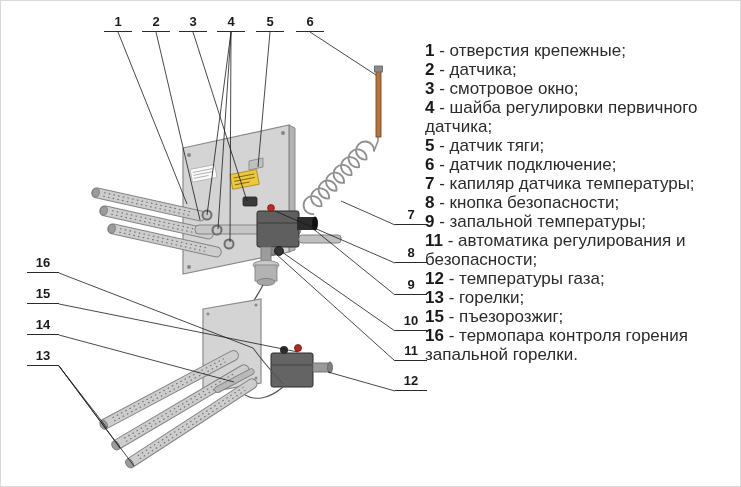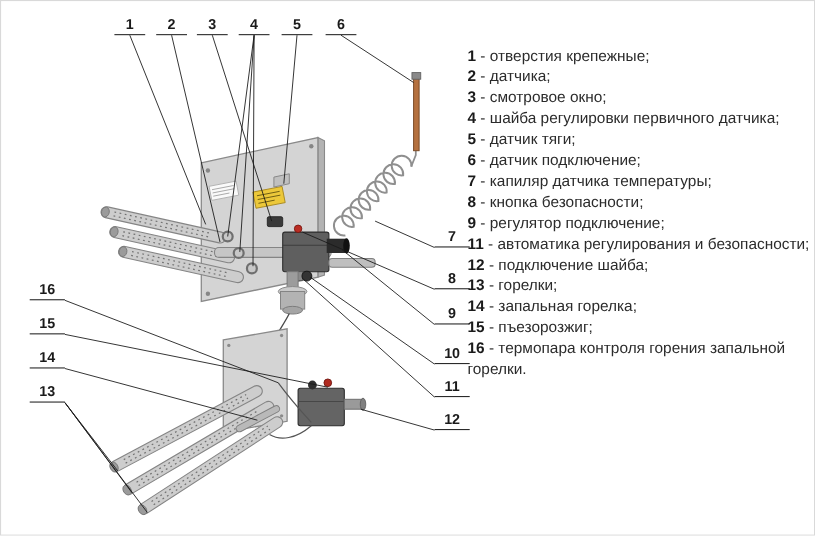--- a/index.html
+++ b/index.html
@@ -10,21 +10,21 @@
   }
   .artwork{position:absolute;left:0;top:0;width:741px;height:487px;}
   .callout{
     position:absolute;text-align:center;font-size:13px;font-weight:bold;color:#1a1a1a;
     border-bottom:1px solid #2a2a2a;padding-bottom:1px;line-height:16px;
   }
   .co-top{width:28px;}
   .co-side{width:32px;}
   .legend{
     position:absolute;left:424px;top:40px;width:312px;
-    font-size:14px;line-height:19px;color:#2b2b2b;
+    font-size:17px;line-height:19px;color:#2b2b2b;
   }
   .legend-row{margin:0;}
   .legend-num{font-weight:bold;color:#1a1a1a;}
 </style>
 </head>
 <body>
 
 <div class="screen">
 
   <svg class="artwork" viewBox="0 0 741 487">
@@ -219,22 +219,21 @@
 
   <div class="legend">
     <div class="legend-row"><span class="legend-num">1</span><span> - </span><span>отверстия крепежные;</span></div>
     <div class="legend-row"><span class="legend-num">2</span><span> - </span><span>датчика;</span></div>
     <div class="legend-row"><span class="legend-num">3</span><span> - </span><span>смотровое окно;</span></div>
     <div class="legend-row"><span class="legend-num">4</span><span> - </span><span>шайба регулировки первичного датчика;</span></div>
     <div class="legend-row"><span class="legend-num">5</span><span> - </span><span>датчик тяги;</span></div>
     <div class="legend-row"><span class="legend-num">6</span><span> - </span><span>датчик подключение;</span></div>
     <div class="legend-row"><span class="legend-num">7</span><span> - </span><span>капиляр датчика температуры;</span></div>
     <div class="legend-row"><span class="legend-num">8</span><span> - </span><span>кнопка безопасности;</span></div>
-    <div class="legend-row"><span class="legend-num">9</span><span> - </span><span>регулятор подключение;</span></div>
+    <div class="legend-row"><span class="legend-num">9</span><span> - </span><span>запальной температуры;</span></div>
     <div class="legend-row"><span class="legend-num">11</span><span> - </span><span>автоматика регулирования и безопасности;</span></div>
-    <div class="legend-row"><span class="legend-num">12</span><span> - </span><span>подключение шайба;</span></div>
+    <div class="legend-row"><span class="legend-num">12</span><span> - </span><span>температуры газа;</span></div>
     <div class="legend-row"><span class="legend-num">13</span><span> - </span><span>горелки;</span></div>
-    <div class="legend-row"><span class="legend-num">14</span><span> - </span><span>запальная горелка;</span></div>
     <div class="legend-row"><span class="legend-num">15</span><span> - </span><span>пъезорозжиг;</span></div>
     <div class="legend-row"><span class="legend-num">16</span><span> - </span><span>термопара контроля горения запальной горелки.</span></div>
   </div>
 
 </div>
 
 </body></html>

